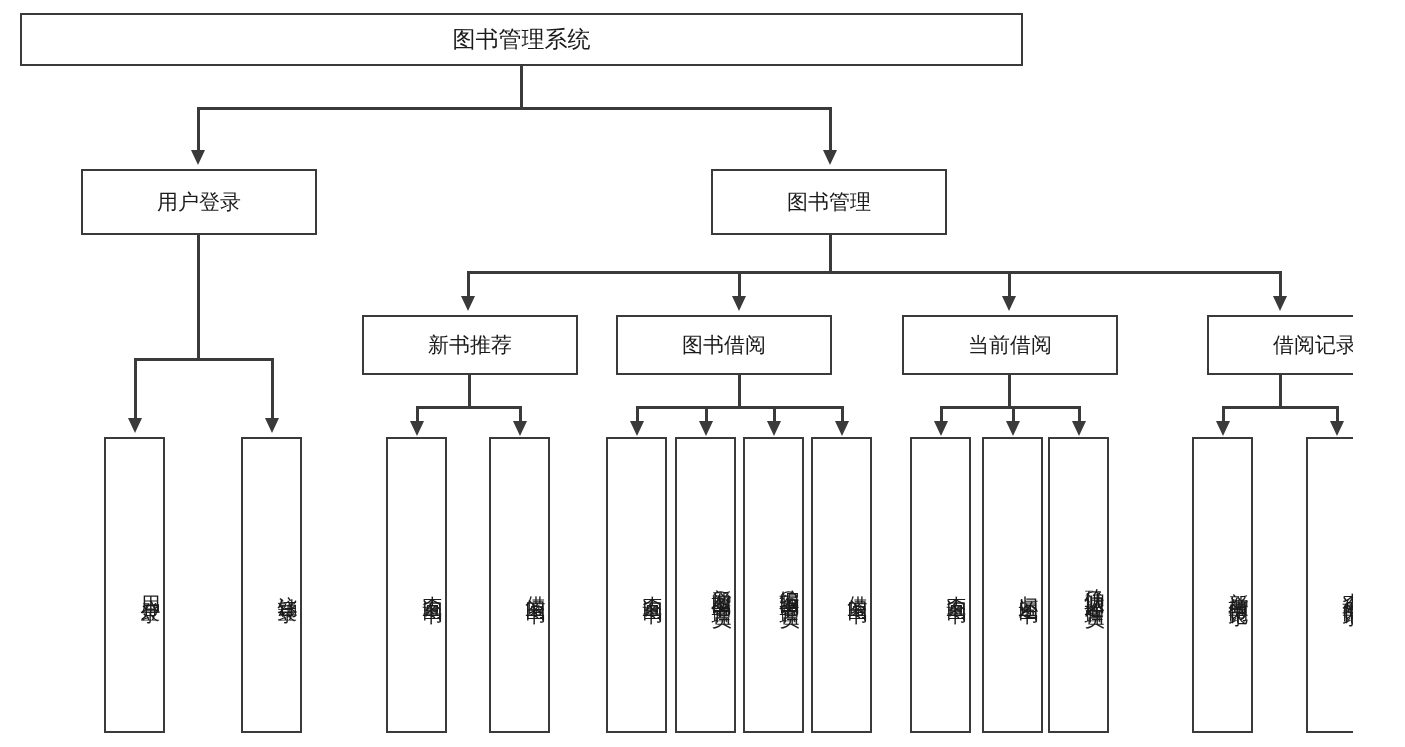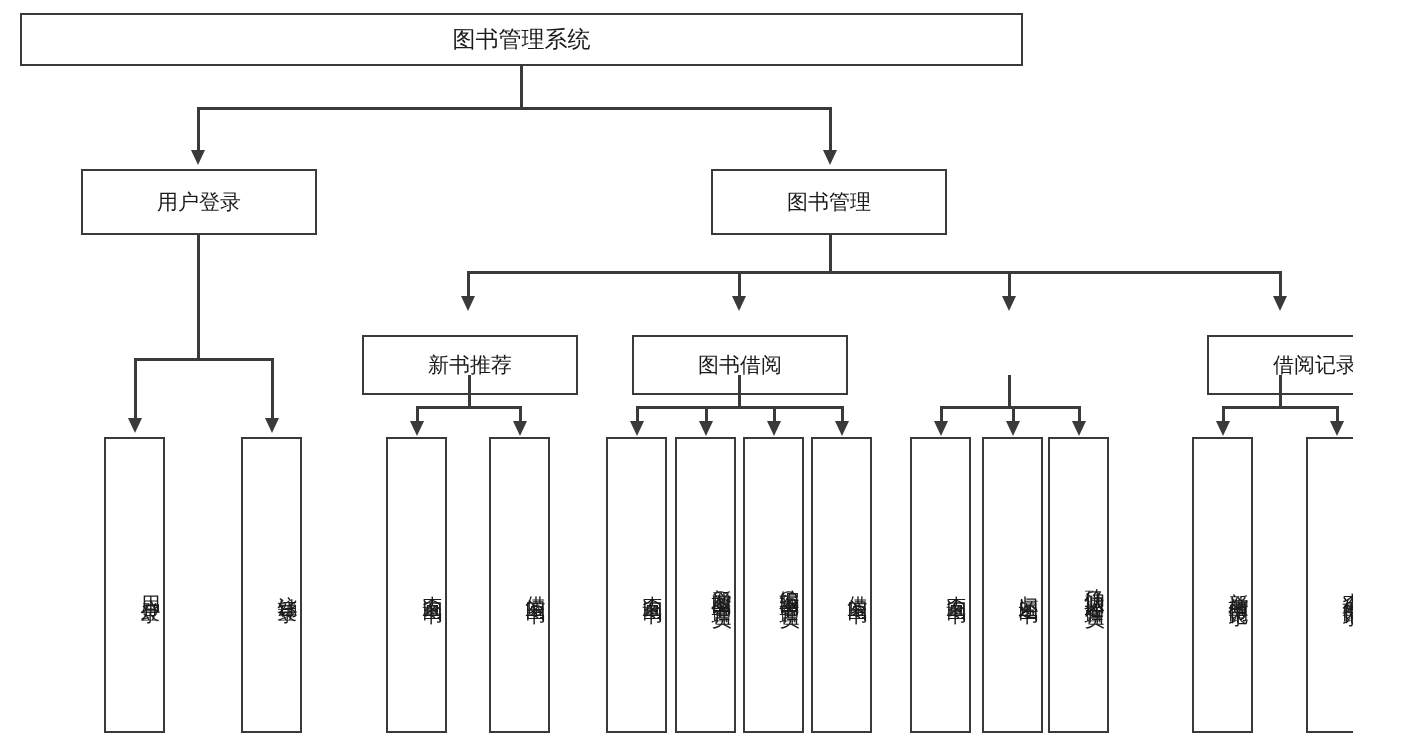--- a/index.html
+++ b/index.html
@@ -25,21 +25,21 @@
     background: #ffffff;
     display: flex;
     align-items: center;
     justify-content: center;
     color: #1b1b1b;
     line-height: 1.28;
     text-align: center;
   }
   .node.root      { font-size: 23px; }
   .node.level2    { font-size: 21px; }
-  .node.level3    { font-size: 21px; margin-top: 20px; }
+  .node.level3    { font-size: 21px; }
   .node.leaf {
     font-size: 20px;
     writing-mode: vertical-rl;
     text-orientation: upright;
     align-items: flex-start;
     justify-content: center;
     padding-top: 2px;
     letter-spacing: 3px;
   }
   .node.leaf .vtxt {
@@ -113,22 +113,25 @@
   <div class="vline" style="left:738px; top:271px; height:28px;"></div>
   <div class="arrow" style="left:732px; top:296px;"></div>
   <div class="vline" style="left:1008px; top:271px; height:28px;"></div>
   <div class="arrow" style="left:1002px; top:296px;"></div>
   <div class="vline" style="left:1279px; top:271px; height:28px;"></div>
   <div class="arrow" style="left:1273px; top:296px;"></div>
 
   <div class="node level3" style="left:362px; top:315px; width:216px; height:60px;">
     <span>新书推荐</span>
   </div>
-  <div class="node level3" style="left:632px; top:315px; width:216px; height:60px;">
+  <div class="node level3" style="left:616px; top:315px; width:216px; height:60px;">
     <span>图书借阅</span>
+  </div>
+  <div class="node level3" style="left:902px; top:315px; width:216px; height:60px;">
+    <span>当前借阅</span>
   </div>
   <div class="node level3" style="left:1207px; top:315px; width:216px; height:60px;">
     <span>借阅记录</span>
   </div>
 
   <div class="vline" style="left:468px; top:375px; height:33px;"></div>
   <div class="hline" style="left:416px; top:406px; width:105px;"></div>
   <div class="vline" style="left:416px; top:406px; height:18px;"></div>
   <div class="arrow" style="left:410px; top:421px;"></div>
   <div class="vline" style="left:519px; top:406px; height:18px;"></div>

